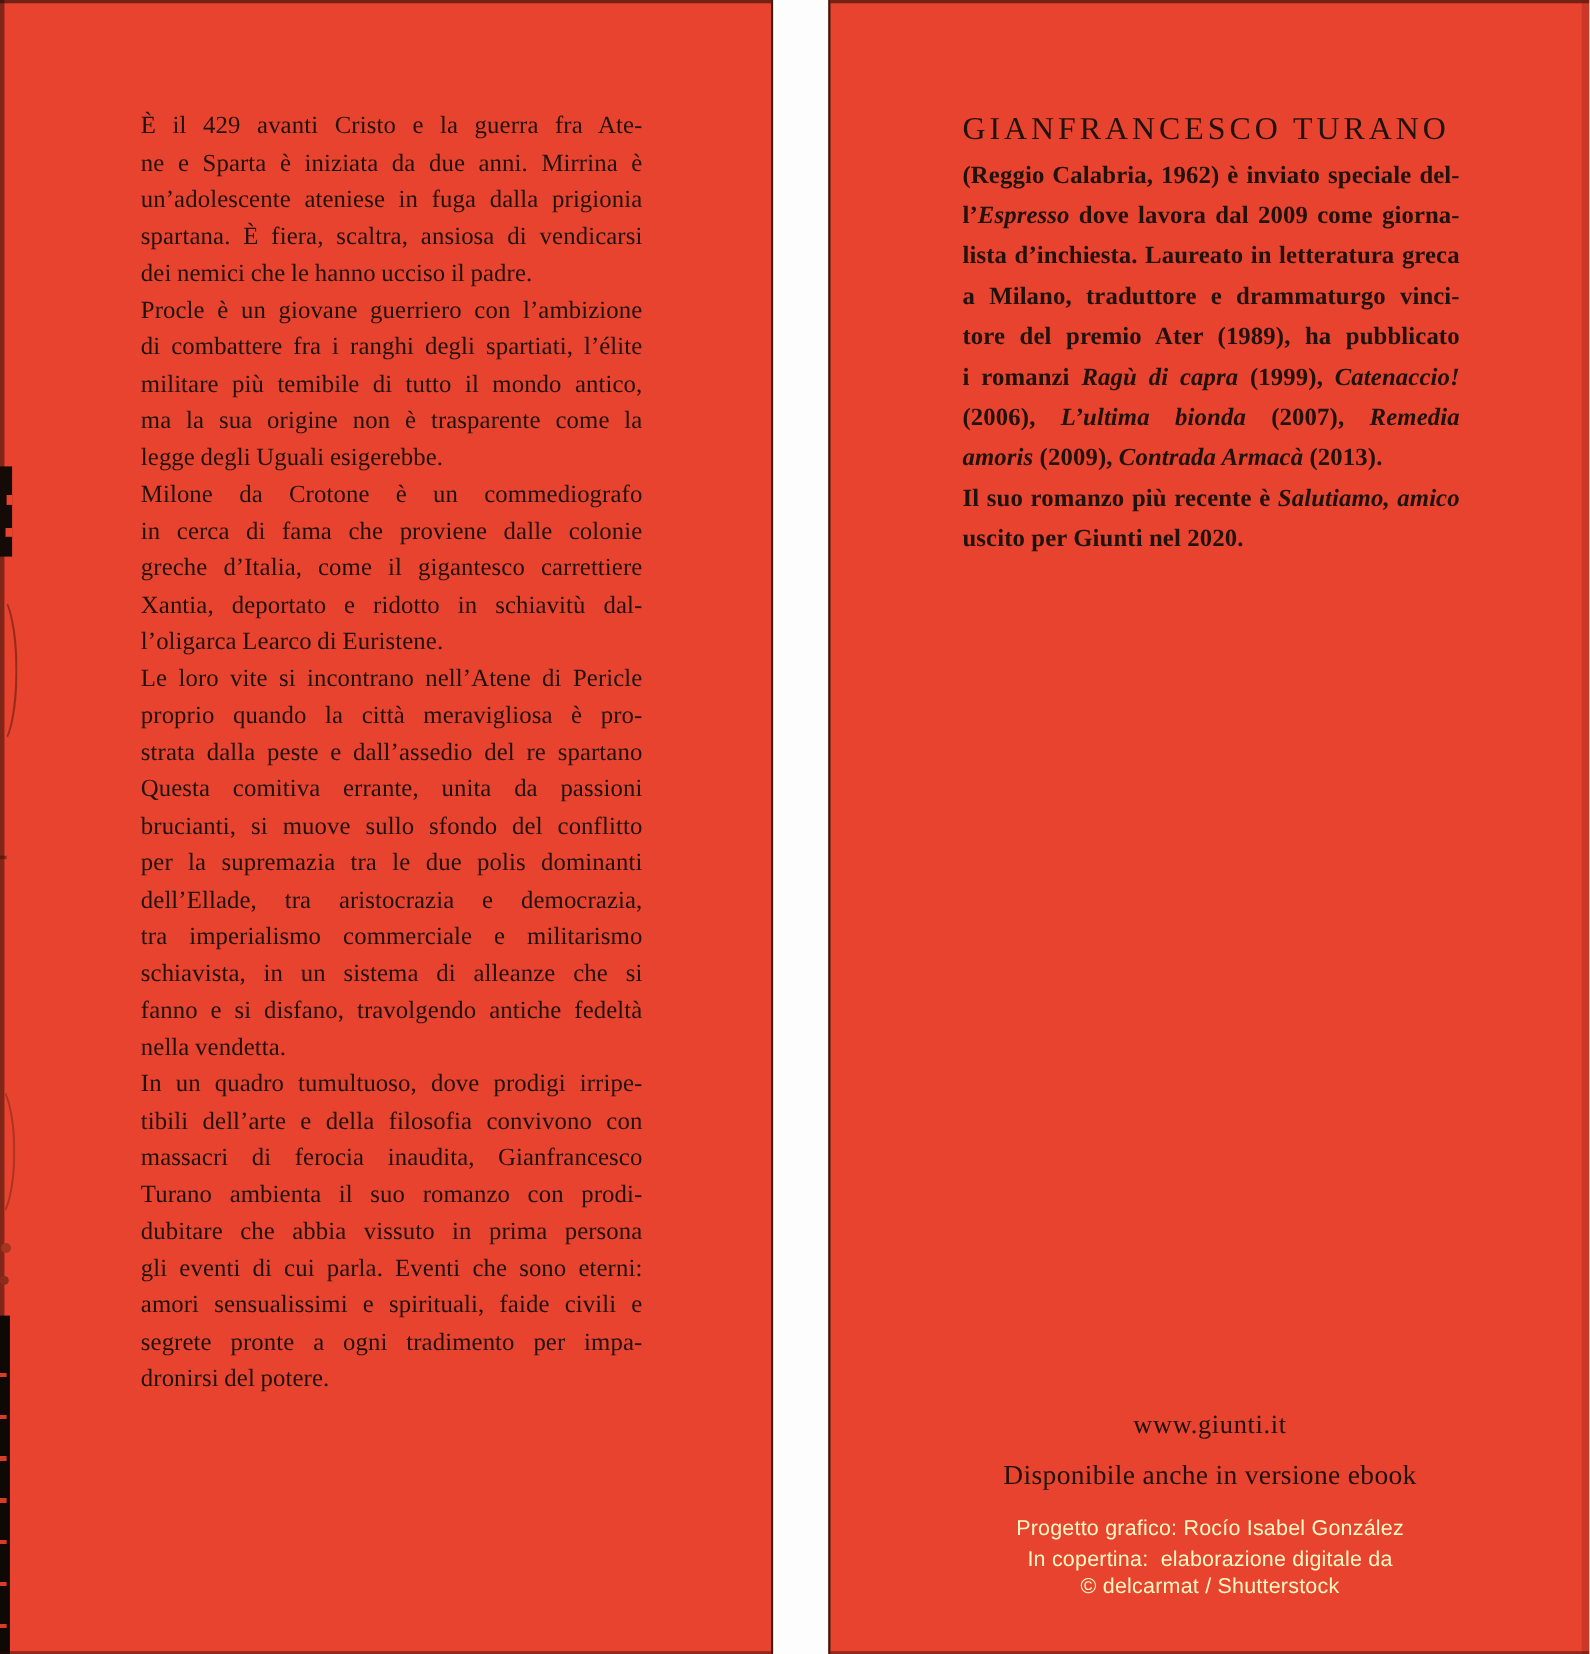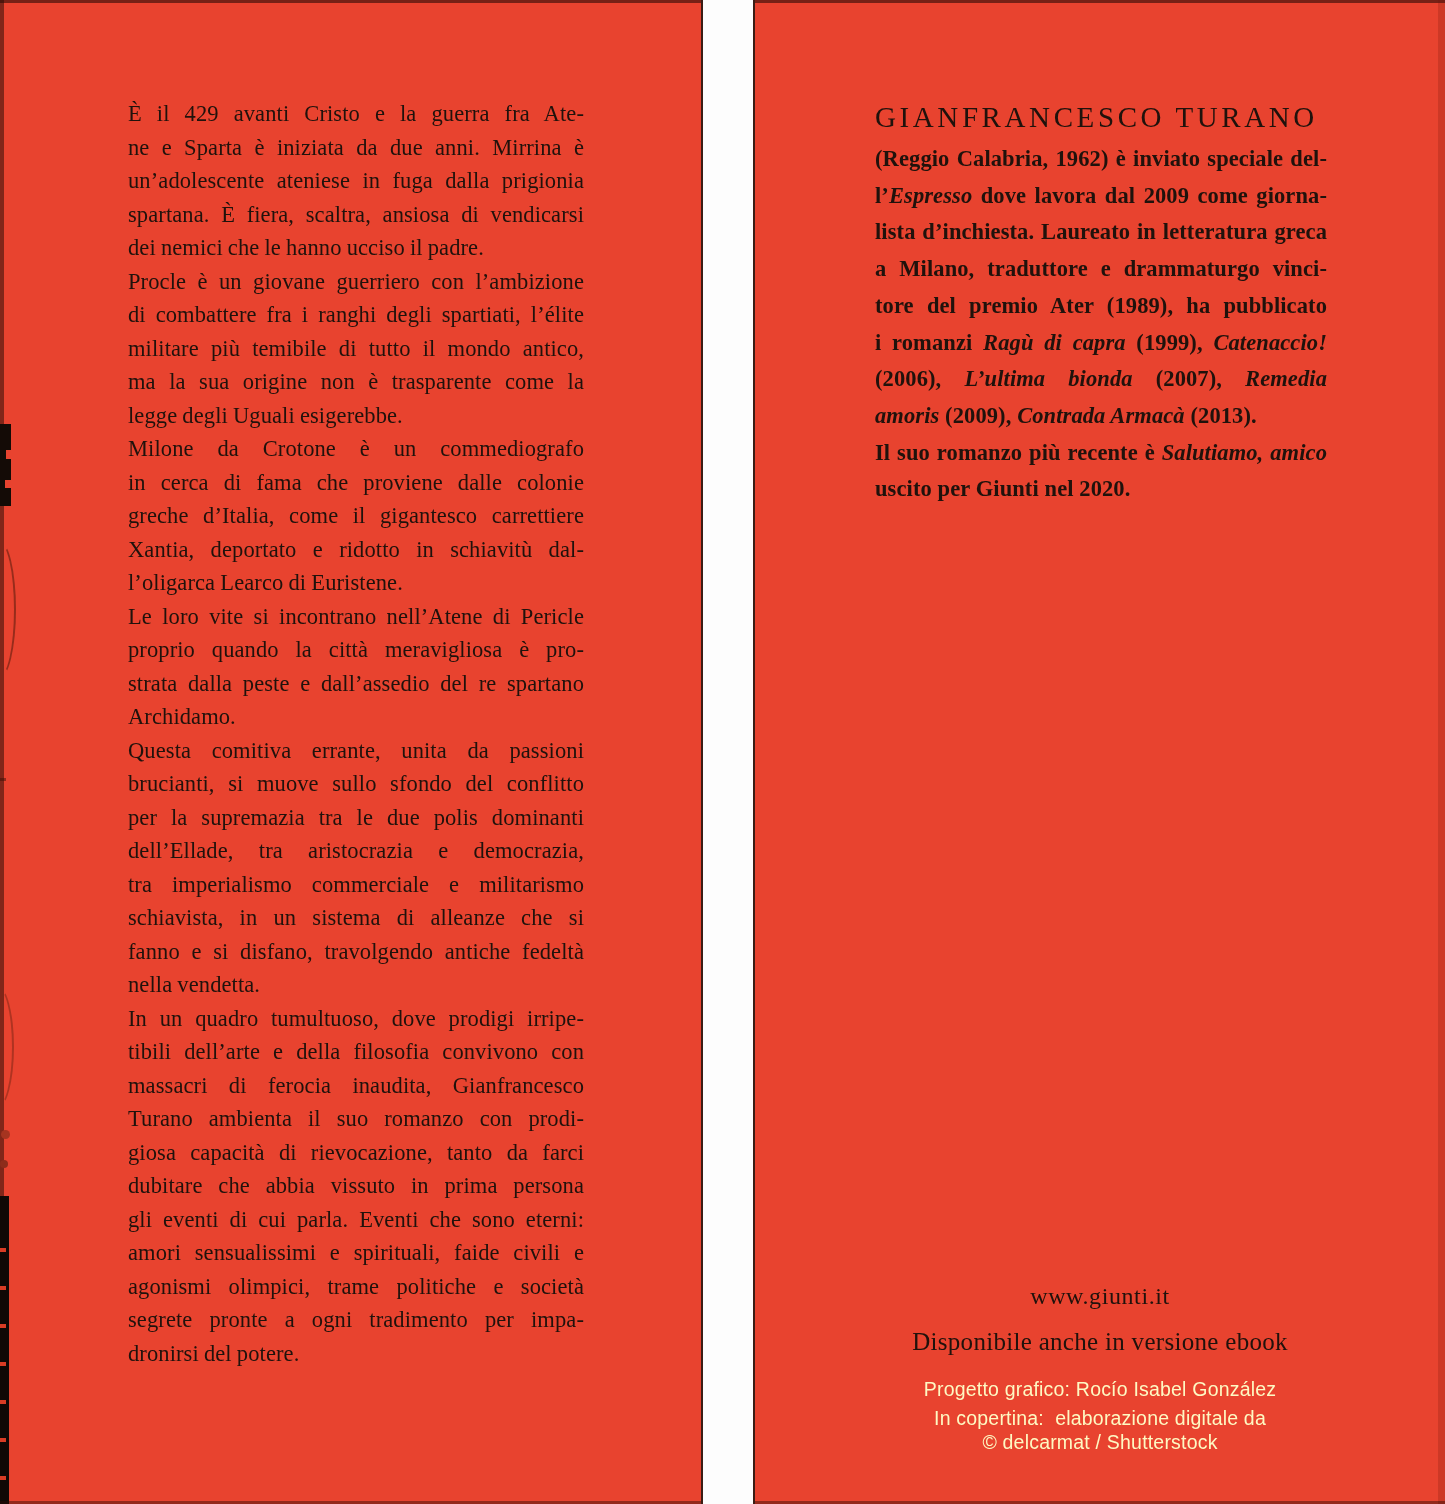--- a/index.html
+++ b/index.html
@@ -80,38 +80,35 @@
         <div class="jline">ma la sua origine non è trasparente come la</div>
         <div class="jline last">legge degli Uguali esigerebbe.</div>
         <div class="jline">Milone da Crotone è un commediografo</div>
         <div class="jline">in cerca di fama che proviene dalle colonie</div>
         <div class="jline">greche d’Italia, come il gigantesco carrettiere</div>
         <div class="jline">Xantia, deportato e ridotto in schiavitù dal-</div>
         <div class="jline last">l’oligarca Learco di Euristene.</div>
         <div class="jline">Le loro vite si incontrano nell’Atene di Pericle</div>
         <div class="jline">proprio quando la città meravigliosa è pro-</div>
         <div class="jline">strata dalla peste e dall’assedio del re spartano</div>
-        <div class="jline last">Archidamo.</div>
         <div class="jline">Questa comitiva errante, unita da passioni</div>
         <div class="jline">brucianti, si muove sullo sfondo del conflitto</div>
         <div class="jline">per la supremazia tra le due polis dominanti</div>
         <div class="jline">dell’Ellade, tra aristocrazia e democrazia,</div>
         <div class="jline">tra imperialismo commerciale e militarismo</div>
         <div class="jline">schiavista, in un sistema di alleanze che si</div>
         <div class="jline">fanno e si disfano, travolgendo antiche fedeltà</div>
         <div class="jline last">nella vendetta.</div>
         <div class="jline">In un quadro tumultuoso, dove prodigi irripe-</div>
         <div class="jline">tibili dell’arte e della filosofia convivono con</div>
         <div class="jline">massacri di ferocia inaudita, Gianfrancesco</div>
         <div class="jline">Turano ambienta il suo romanzo con prodi-</div>
-        <div class="jline">giosa capacità di rievocazione, tanto da farci</div>
         <div class="jline">dubitare che abbia vissuto in prima persona</div>
         <div class="jline">gli eventi di cui parla. Eventi che sono eterni:</div>
         <div class="jline">amori sensualissimi e spirituali, faide civili e</div>
-        <div class="jline">agonismi olimpici, trame politiche e società</div>
         <div class="jline">segrete pronte a ogni tradimento per impa-</div>
         <div class="jline last">dronirsi del potere.</div>
       </div>
   </div>
 
   <div class="center-gap"></div>
 
   <div class="flap flap-right">
     <div class="author-title">GIANFRANCESCO TURANO</div>
     <div class="bio">

